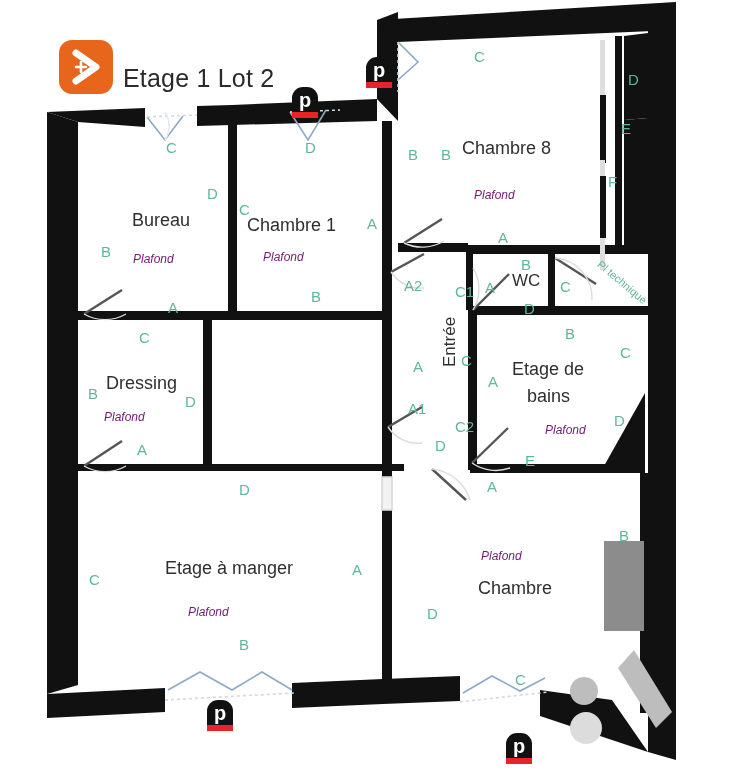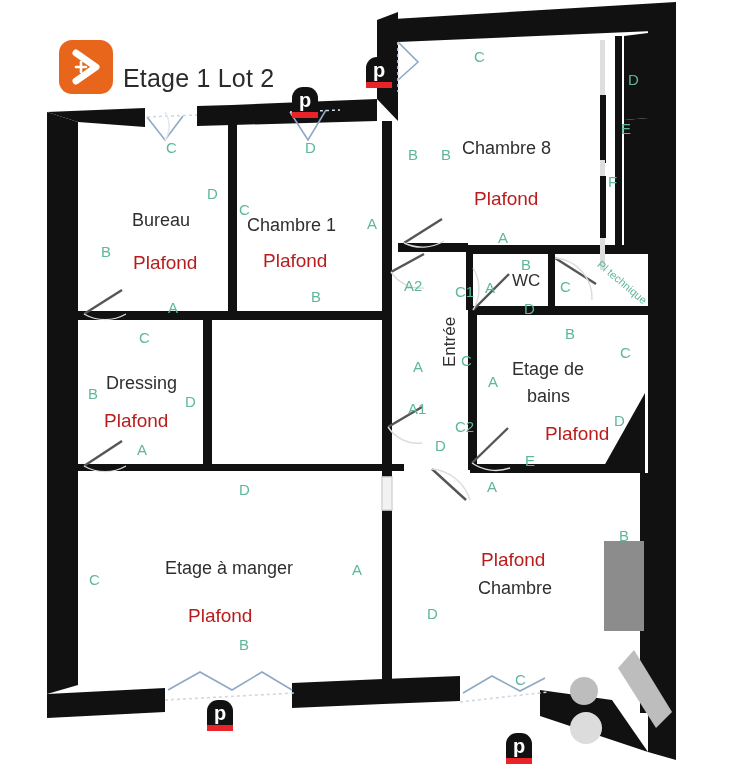--- a/index.html
+++ b/index.html
@@ -15,21 +15,21 @@
          letter-spacing:.2px;white-space:nowrap;margin-top:12px;}
 
   
   #plan{position:absolute;left:0;top:0;}
 
   
   .lbl{position:absolute;white-space:nowrap;}
   .room{color:#2f2f2f;font-size:18px;}
   .room.sm{font-size:17px;}
   .tag{color:#5eb79b;font-size:15px;}
-  .plaf{color:#b91c1c;font-size:19px;}
+  .plaf{color:#701a75;font-size:12px;font-style:italic;}
   .rot90{transform:rotate(-90deg);transform-origin:left top;}
   .rot45{transform:rotate(40deg);transform-origin:left top;}
   .tiny{font-size:11px;}
 
   
   .pmark{position:absolute;width:26px;height:32px;}
   .pmark .body{position:absolute;left:0;top:0;width:26px;height:26px;
         background:#111;border-radius:11px 11px 0 0;}
   .pmark .letter{position:absolute;left:0;top:0;width:26px;height:26px;
         color:#fff;font-size:20px;font-weight:bold;line-height:26px;

